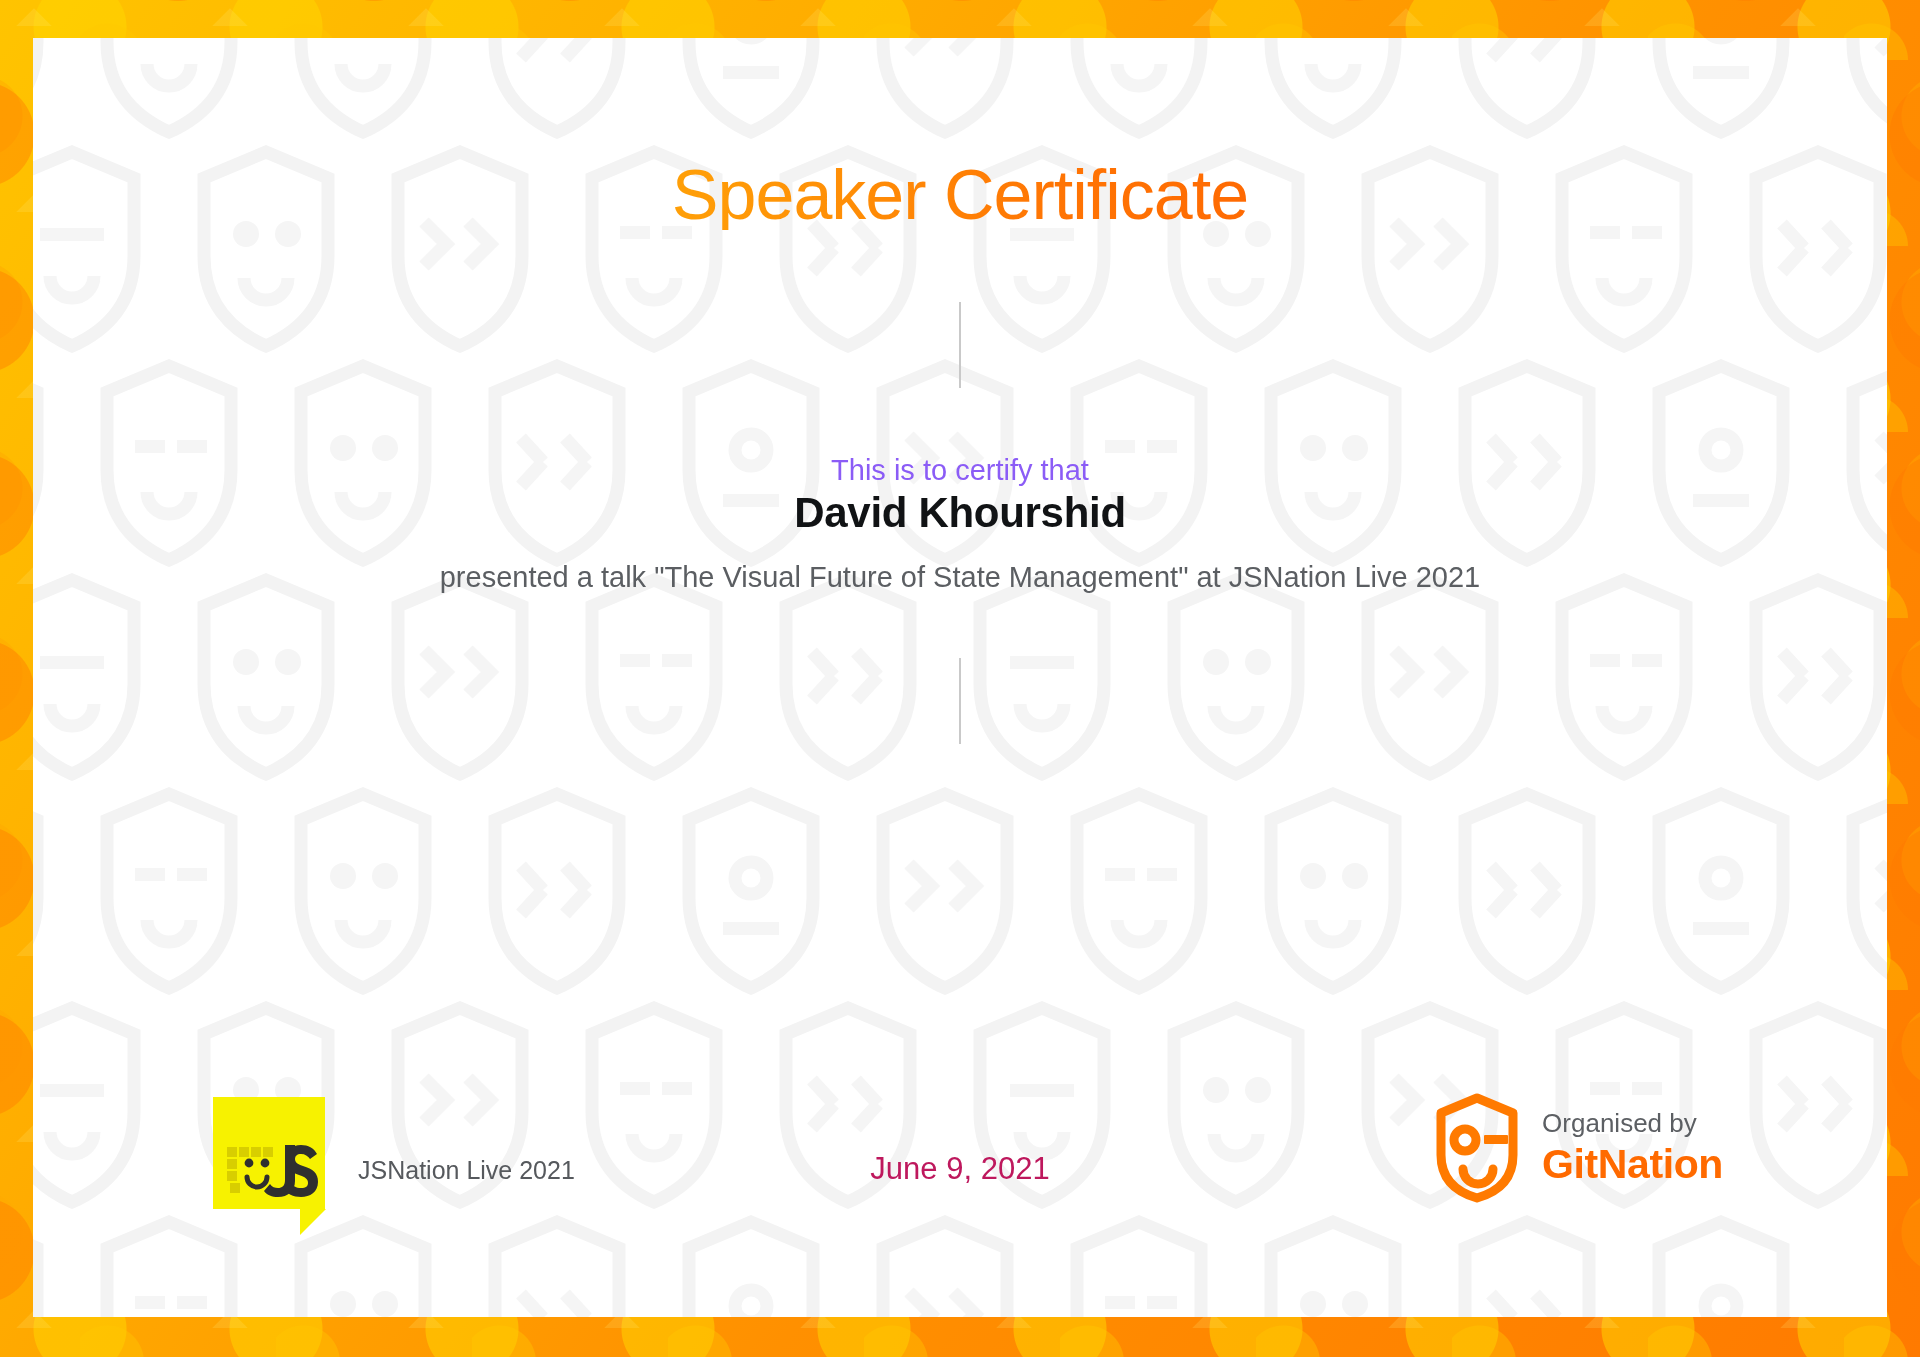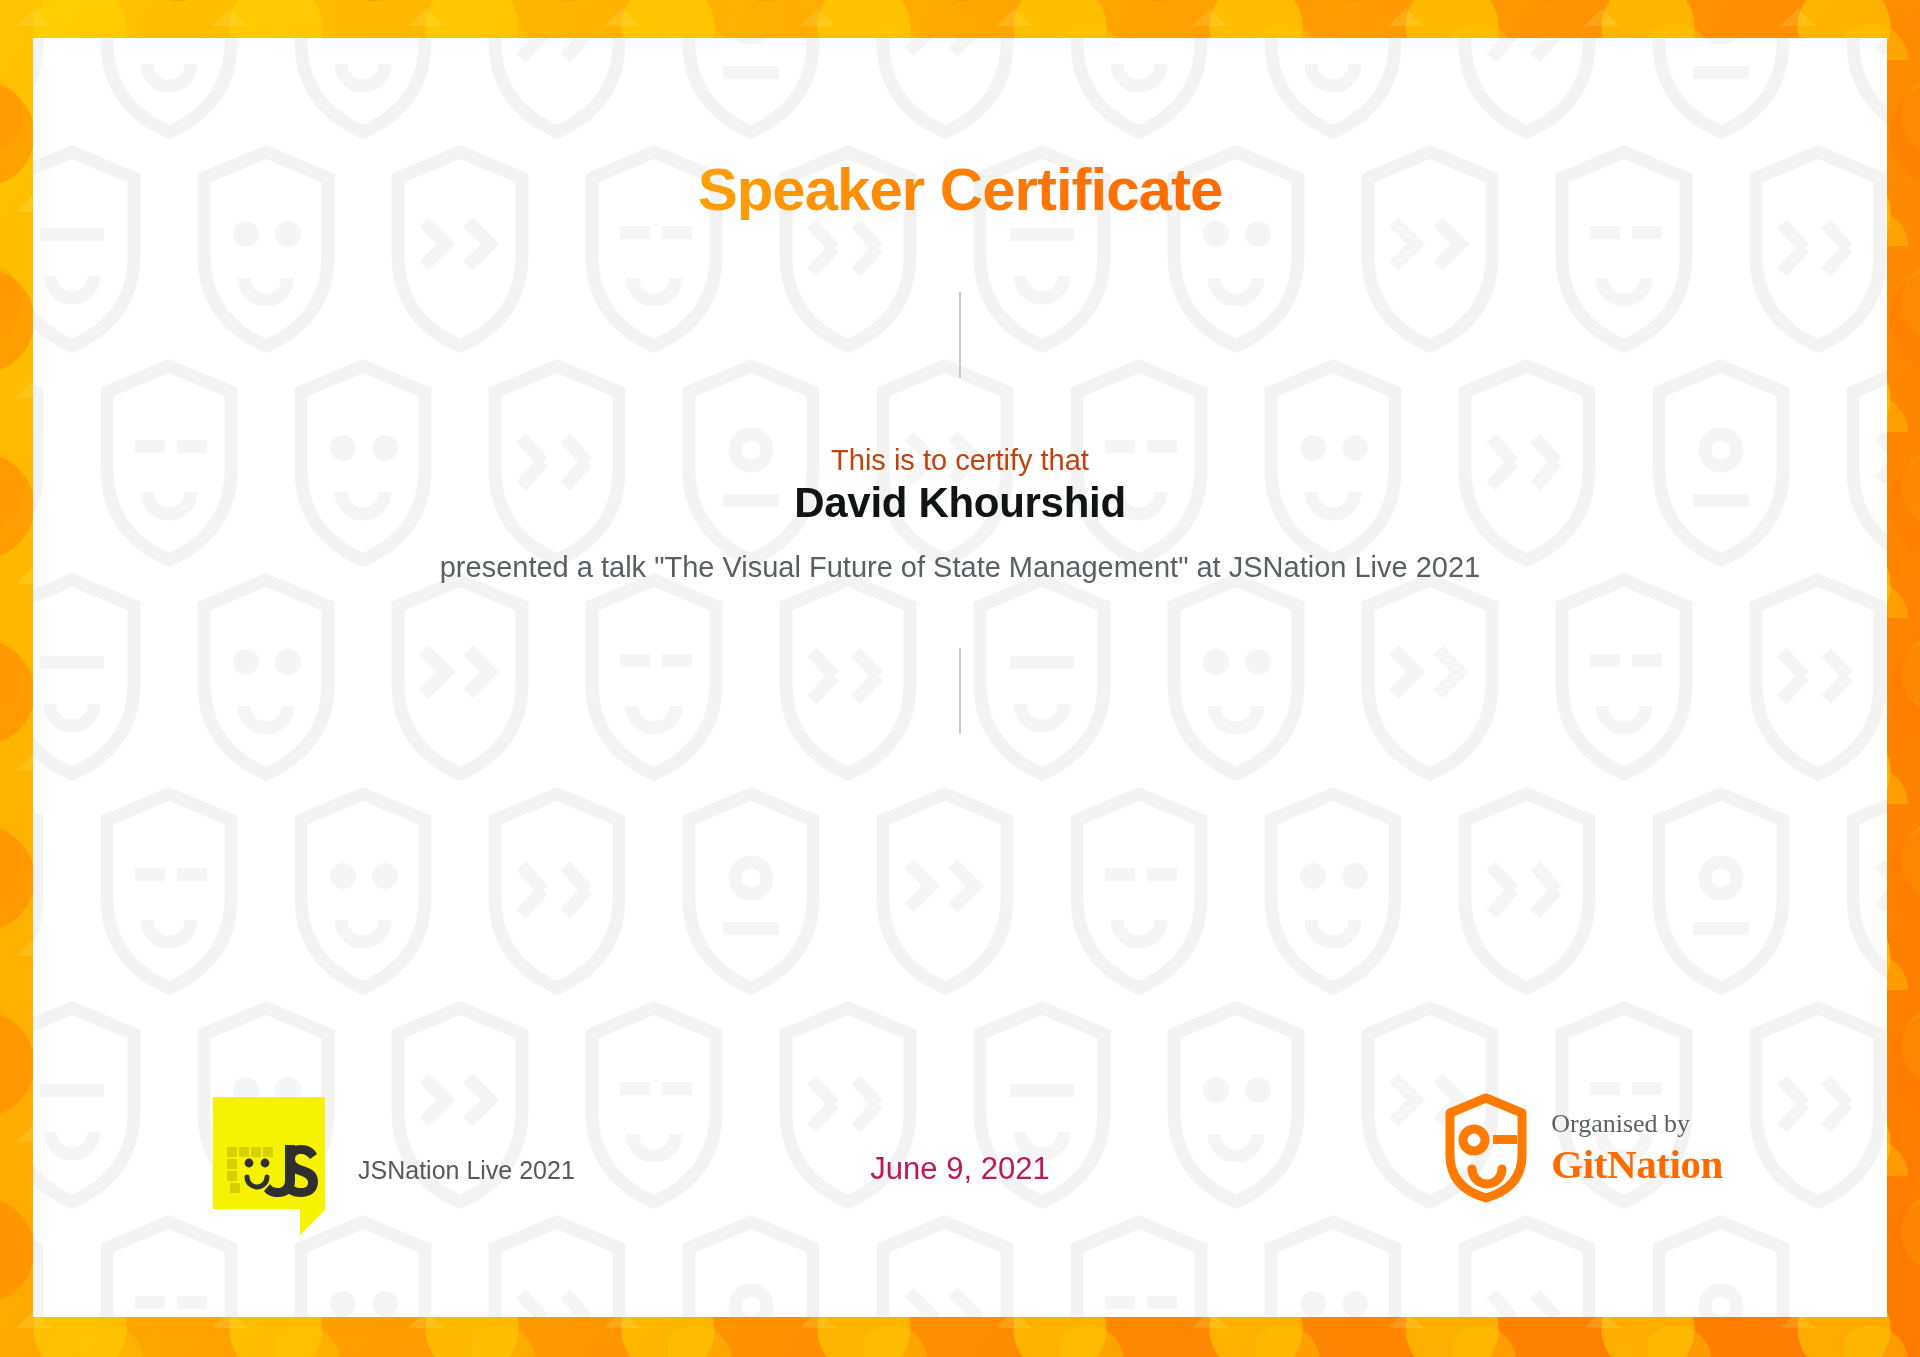--- a/index.html
+++ b/index.html
@@ -55,40 +55,40 @@
   .card-watermark svg{display:block;width:100%;height:100%;}
 
   
   .content{
     position:absolute;inset:0;
     display:flex;flex-direction:column;align-items:center;
   }
 
   .title{
     margin-top:122px;
-    font-size:60px;
-    font-weight:bold;
+    font-size:70px;
+    font-weight:normal;
     letter-spacing:-1px;
     line-height:1;
     background:linear-gradient(95deg,#ffa008 0%,#ff8c06 34%,#ff7504 66%,#ff6a02 100%);
     -webkit-background-clip:text;background-clip:text;
     color:transparent;-webkit-text-fill-color:transparent;
     white-space:nowrap;
   }
 
   .divider{
     width:2px;height:86px;background:#c9c9c9;
     margin:0 auto;
   }
   .divider.top{margin-top:72px;}
   .divider.bottom{margin-top:64px;}
 
   .certify-line{
     margin-top:66px;
-    font-size:29px;color:#c2410c;font-weight:normal;
+    font-size:29px;color:#8b5cf6;font-weight:normal;
   }
   .recipient{
     margin-top:2px;
     font-size:42px;font-weight:bold;color:#111315;letter-spacing:-.3px;
   }
   .talk-line{
     margin-top:24px;
     font-size:29px;color:#5b5e62;font-weight:normal;white-space:nowrap;
   }
 
@@ -118,21 +118,21 @@
   }
   .date-text{
     font-size:31px;color:#be185d;padding-bottom:22px;white-space:nowrap;
   }
 
   .footer-right{
     position:absolute;right:164px;bottom:6px;
     display:flex;align-items:center;gap:22px;
   }
   .shield-logo{width:86px;height:110px;flex:0 0 auto;}
-  .org-block{display:flex;flex-direction:column;justify-content:center;line-height:1.05;font-family:Liberation Serif, serif;}
+  .org-block{display:flex;flex-direction:column;justify-content:center;line-height:1.05;}
   .org-by{font-size:26px;color:#5c5f63;margin-bottom:6px;white-space:nowrap;}
   .org-name{font-size:41px;font-weight:bold;color:#ff6a00;letter-spacing:-.4px;white-space:nowrap;}
 </style>
 </head>
 <body>
 
 <div class="certificate">
 
   <div class="frame-pattern a"></div>
   <div class="frame-pattern b"></div>

